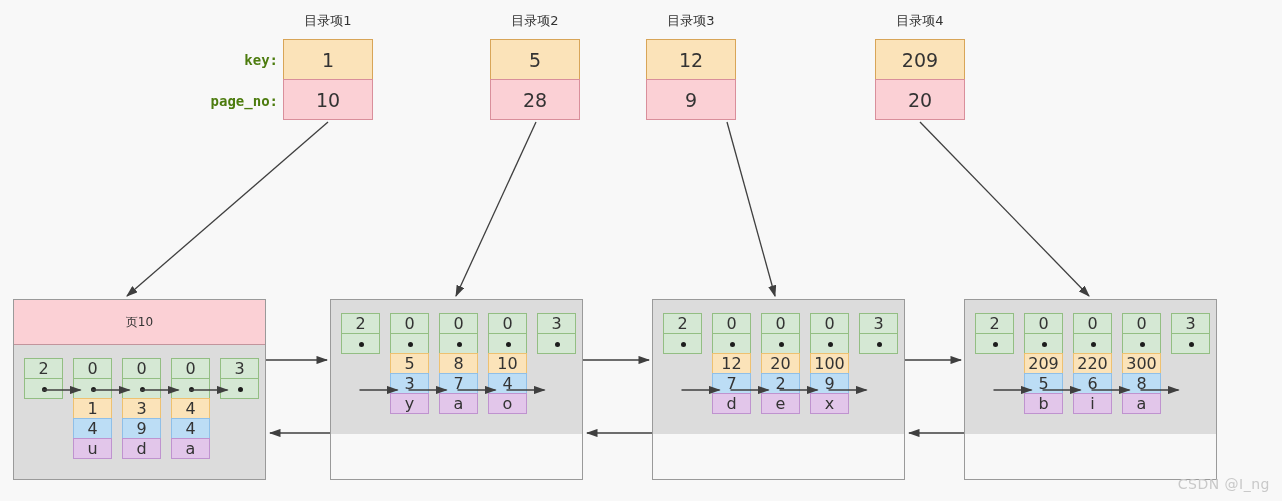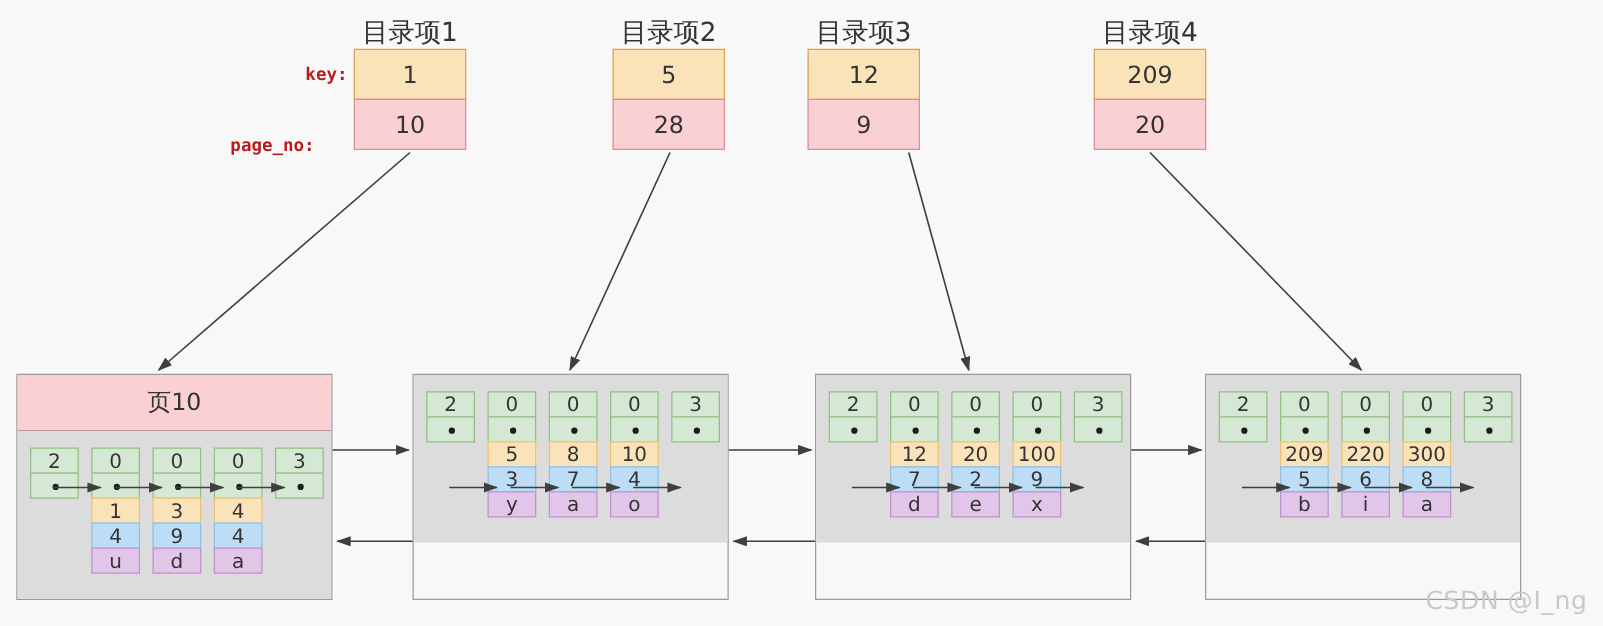--- a/index.html
+++ b/index.html
@@ -5,41 +5,41 @@
   * { margin:0; padding:0; box-sizing:border-box; }
   html,body { width:1282px; height:501px; }
   body {
     font-family:"DejaVu Sans","Liberation Sans",sans-serif;
     background:#f8f8f8; color:#333; overflow:hidden;
   }
   .canvas { position:relative; width:1282px; height:501px; background:#f8f8f8; }
 
   
   .dir-entry { position:absolute; top:12px; width:90px; }
-  .dir-title { height:27px; text-align:center; font-size:21px; color:#333; }
+  .dir-title { height:27px; text-align:center; font-size:13px; color:#333; }
   .dir-cell {
     height:41px; margin-top:-1px; display:flex; align-items:center; justify-content:center;
     font-size:19px; border:1px solid;
   }
   .dir-key   { background:#fbe3b9; border-color:#d8a558; margin-top:0; }
   .dir-page  { background:#fbd0d5; border-color:#d98f9b; }
 
   .row-label {
     position:absolute; width:120px; text-align:right;
     font-family:"DejaVu Sans Mono","Liberation Mono",monospace;
-    font-weight:bold; font-size:14px; color:#b91c1c;
+    font-weight:bold; font-size:14px; color:#4d7c0f;
   }
   #lbl-key { left:158px; top:52px; }
-  #lbl-pageno { left:158px; top:109px;text-align:center; }
+  #lbl-pageno { left:158px; top:93px; }
 
   
   .page { position:absolute; top:299px; width:253px; height:181px; border:1px solid #9a9a9a; }
   .page-header {
     height:45px; background:#fbd0d5; border-bottom:1px solid #c2949c;
-    display:flex; align-items:center; justify-content:center; font-size:19px;
+    display:flex; align-items:center; justify-content:center; font-size:12px;
   }
   .page-body { position:relative; height:134px; background:#dcdcdc; }
 
   .col { position:absolute; top:13px; width:39px; }
   .cell {
     height:21px; margin-top:-1px; border:1px solid; position:relative;
     display:flex; align-items:center; justify-content:center;
     font-size:16px; color:#333;
   }
   .cell:first-child { margin-top:0; }
@@ -54,21 +54,21 @@
     width:5px; height:5px; border-radius:50%; background:#1c1c1c;
     position:absolute; left:17px; top:8px;
   }
 
   
   .arrows { position:absolute; left:0; top:0; z-index:5; pointer-events:none; }
   .arrows line { stroke:#3f3f3f; stroke-width:1.3; }
 
   .watermark {
     position:absolute; right:12px; bottom:9px; z-index:6;
-    font-size:20px; color:#c9c9c9; letter-spacing:0.5px;
+    font-size:14px; color:#c9c9c9; letter-spacing:0.5px;
   }
 </style>
 </head>
 <body>
 
 <div class="canvas">
 
   <div class="row-label" id="lbl-key">key:</div>
   <div class="row-label" id="lbl-pageno">page_no:</div>
 

